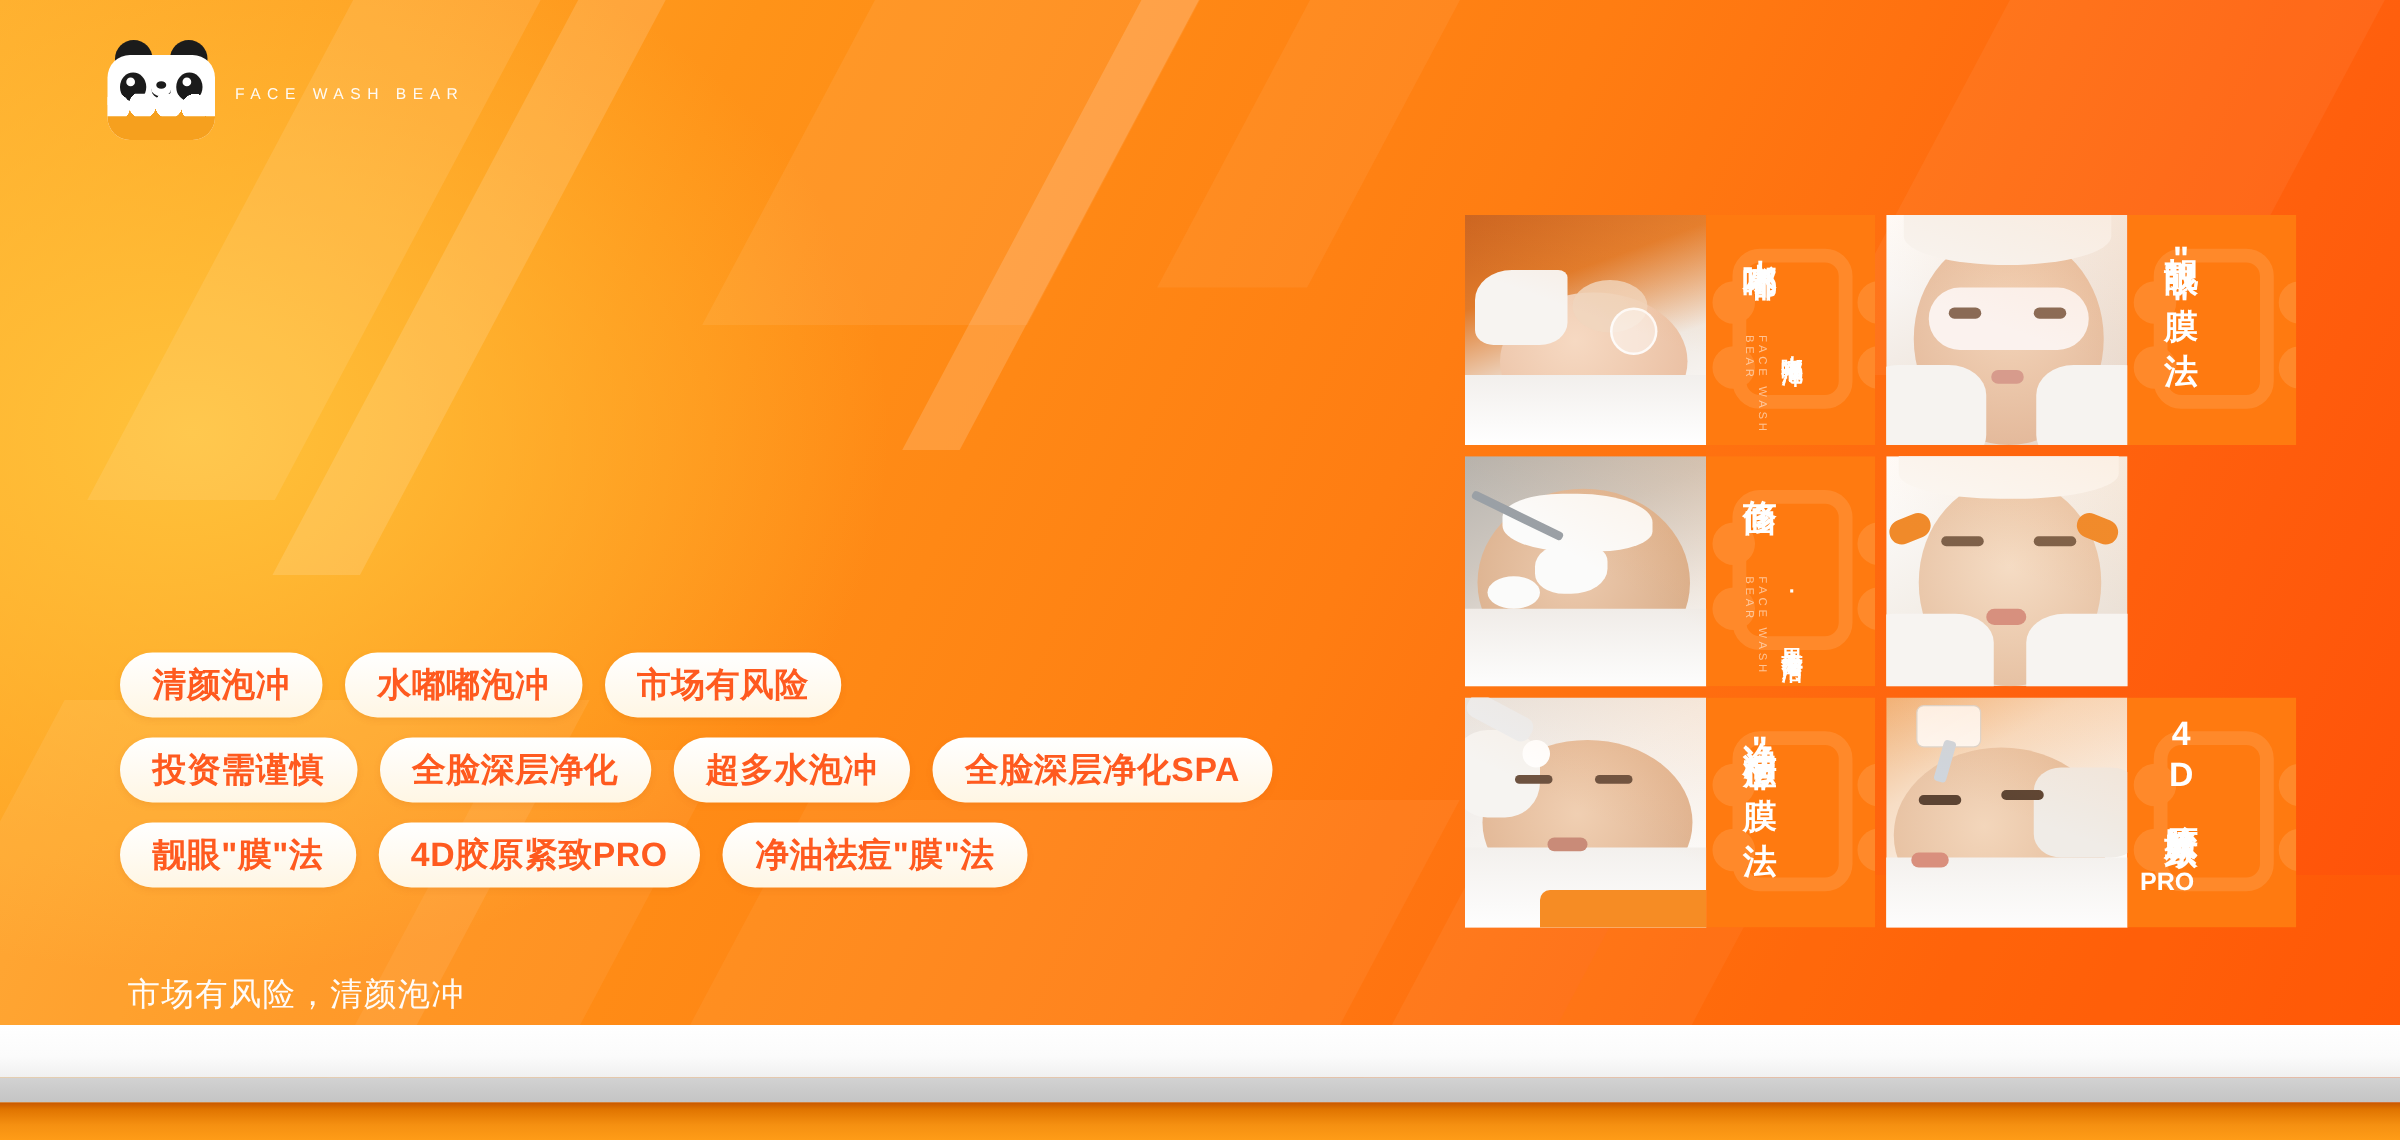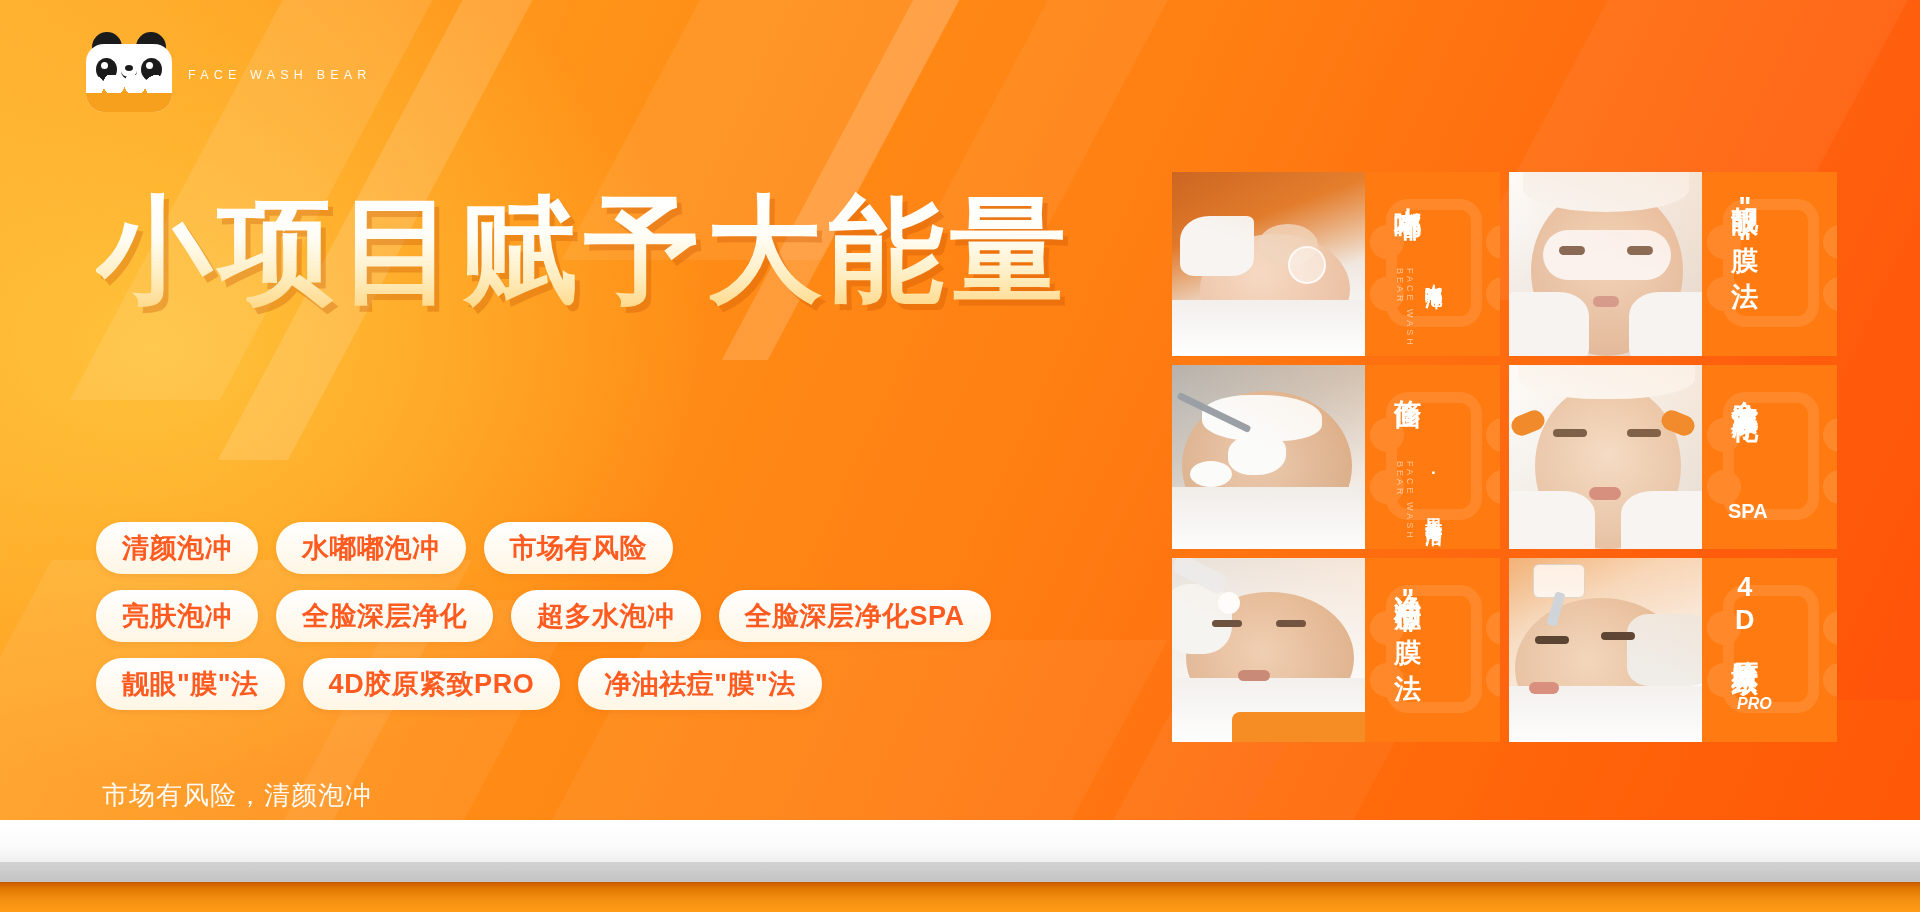--- a/index.html
+++ b/index.html
@@ -176,30 +176,29 @@
         <div class="lm-nose"></div>
         <div class="lm-smile"></div>
         <div class="lm-foam"></div>
       </div>
     </div>
     <div class="logo-text">
       <div class="logo-en">FACE WASH BEAR</div>
     </div>
   </div>
 
-  <div id="headline">小项目赋予大能量</div>
 
   <div id="tags">
     <div class="tag-row">
       <div class="tag">清颜泡冲</div>
       <div class="tag">水嘟嘟泡冲</div>
       <div class="tag">市场有风险</div>
     </div>
     <div class="tag-row">
-      <div class="tag">亮肤泡冲</div>
+      <div class="tag">投资需谨慎</div>
       <div class="tag">全脸深层净化</div>
       <div class="tag">超多水泡冲</div>
       <div class="tag">全脸深层净化SPA</div>
     </div>
     <div class="tag-row">
       <div class="tag">靓眼"膜"法</div>
       <div class="tag">4D胶原紧致PRO</div>
       <div class="tag">净油祛痘"膜"法</div>
     </div>
   </div>
@@ -290,32 +289,20 @@
         <div class="towel" style="left:10px;top:-10px;width:176px;height:44px;border-radius:0 0 46% 46%;background:#fbf9f6;"></div>
         <div class="towel" style="left:-24px;top:126px;width:110px;height:82px;border-radius:28%;background:#f7f4f1;"></div>
         <div class="towel" style="left:112px;top:126px;width:110px;height:82px;border-radius:28%;background:#f7f4f1;"></div>
         <div style="position:absolute;left:44px;top:64px;width:34px;height:8px;border-radius:4px;background:#7d6049;"></div>
         <div style="position:absolute;left:118px;top:64px;width:34px;height:8px;border-radius:4px;background:#7d6049;"></div>
         <div style="position:absolute;left:80px;top:122px;width:32px;height:13px;border-radius:7px;background:#d7907e;"></div>
         <div style="position:absolute;left:2px;top:48px;width:34px;height:20px;border-radius:10px;background:#f08a2a;transform:rotate(-22deg);"></div>
         <div style="position:absolute;left:152px;top:48px;width:34px;height:20px;border-radius:10px;background:#f08a2a;transform:rotate(22deg);"></div>
         <div class="ph" style="background:linear-gradient(200deg,rgba(255,150,60,.10),transparent 50%)"></div>
       </div>
-      <div class="cell-side">
-
-        <div class="panda-ghost">
-          <div class="pg-body"></div>
-            <div class="pg-dot a"></div>
-            <div class="pg-dot b"></div>
-          <div class="pg-dot c"></div>
-            <div class="pg-dot d"></div>
-        </div>
-        <div class="cell-title">全脸深层净化</div>
-        <div class="cell-sub lat" style="left:26px;top:134px;writing-mode:horizontal-tb;font-size:20px;">SPA</div>
-      </div>
     </div>
 
     <div class="cell">
       <div class="cell-photo">
         <div class="ph" style="background:linear-gradient(150deg,#e8e4e0 0%,#f5f2ef 40%,#ffffff 100%)"></div>
         <div class="skin" style="left:14px;top:34px;width:168px;height:132px;background:radial-gradient(circle at 45% 45%,#f0cfb2,#dcae8b);"></div>
         <div class="towel" style="left:-16px;top:120px;width:226px;height:70px;background:linear-gradient(180deg,#f3f0ed,#ffffff);"></div>
         <div class="towel" style="left:-10px;top:26px;width:70px;height:70px;border-radius:40%;background:#f6f4f1;"></div>
         <div style="position:absolute;left:0;top:6px;width:56px;height:20px;border-radius:8px;background:#eceef0;transform:rotate(28deg);"></div>
         <div style="position:absolute;left:46px;top:34px;width:22px;height:22px;border-radius:50%;background:#ffffff;"></div>
@@ -353,21 +340,21 @@
       <div class="cell-side">
 
         <div class="panda-ghost">
           <div class="pg-body"></div>
             <div class="pg-dot a"></div>
             <div class="pg-dot b"></div>
           <div class="pg-dot c"></div>
             <div class="pg-dot d"></div>
         </div>
         <div class="cell-title">4D胶原紧致</div>
-        <div class="cell-sub lat" style="left:35px;top:136px;writing-mode:horizontal-tb;font-size:16px;font-style:italic;">PRO</div>
+        <div class="cell-sub lat" style="left:10px;top:136px;writing-mode:horizontal-tb;font-size:20px;">PRO</div>
       </div>
     </div>
 
   </div>
 
   <div id="bottom">
     <div class="bar-white"></div>
     <div class="bar-grey"></div>
     <div class="bar-orange"></div>
   </div>

